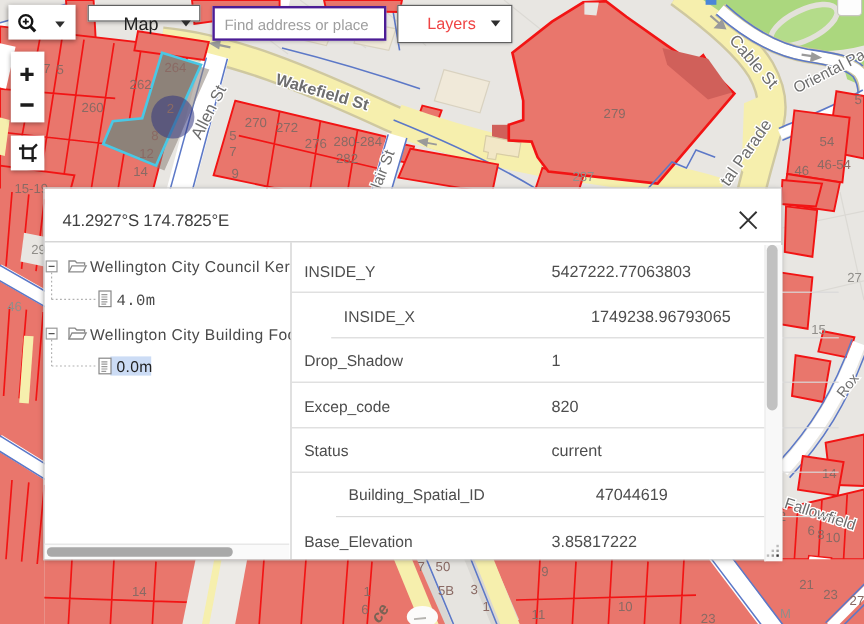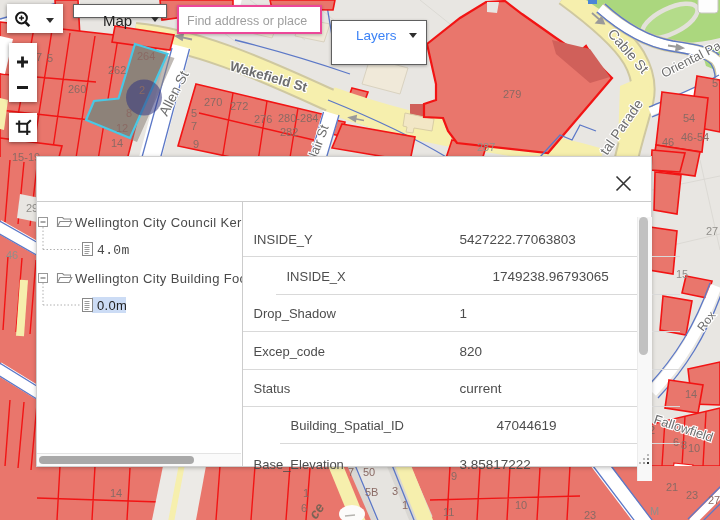--- a/index.html
+++ b/index.html
@@ -1,35 +1,35 @@
 <!DOCTYPE html>
 <html><head>
 <meta charset="utf-8">
 <style>
 html,body{margin:0;padding:0;width:720px;height:520px;overflow:hidden;font-family:"Liberation Sans",sans-serif;}
 #stage{position:relative;width:720px;height:520px;overflow:hidden;background:#e8e6e2;}
 #map{position:absolute;left:0;top:0;}
 .btn{position:absolute;background:#fff;box-sizing:border-box;}
 #btnA{left:7px;top:4px;width:56px;height:29px;box-shadow:0 1px 4px rgba(0,0,0,.45);}
 #btnMap{left:73px;top:4px;width:94px;height:14px;border:1.5px solid #606060;box-shadow:0 1px 3px rgba(0,0,0,.3);font-size:15px;color:#222;}
-#btnLayers{left:331px;top:4px;width:96px;height:45px;border:1.5px solid #606060;box-shadow:0 1px 3px rgba(0,0,0,.3);font-size:13.5px;color:#3b82f6;margin-top:16px;}
-#search{left:177px;top:5px;width:145px;height:29px;border:2px solid #ec4899;box-shadow:0 1px 3px rgba(0,0,0,.25);}
+#btnLayers{left:331px;top:4px;width:96px;height:32px;border:1.5px solid #606060;box-shadow:0 1px 3px rgba(0,0,0,.3);font-size:13.5px;color:#ef4444;}
+#search{left:177px;top:5px;width:145px;height:29px;border:2px solid #4c1d95;box-shadow:0 1px 3px rgba(0,0,0,.25);}
 #search span{position:absolute;left:8px;top:7px;font-size:12.5px;color:#9e9e9e;}
 .cap{position:absolute;width:0;height:0;border-left:4.5px solid transparent;border-right:4.5px solid transparent;border-top:5.5px solid #2e2e2e;}
 #zoomctl{left:9px;top:43px;width:28px;height:59px;box-shadow:0 1px 4px rgba(0,0,0,.45);}
 #cropbtn{left:9px;top:113px;width:28px;height:29px;box-shadow:0 1px 4px rgba(0,0,0,.45);}
 #popup{position:absolute;left:37px;top:157px;width:614px;height:309px;background:#fff;box-shadow:0 1px 5px rgba(0,0,0,.35);outline:1px solid #d0d0d0;box-sizing:border-box;}
 #phead{position:absolute;left:0;top:0;width:100%;height:45px;border-bottom:1px solid #ccc;box-sizing:border-box;}
 #phead .coord{position:absolute;left:15px;top:19px;font-size:14px;line-height:14px;color:#3f3f3f;letter-spacing:-.2px;}
 #pclose{position:absolute;right:19px;top:18px;width:17px;height:17px;}
 #tree{position:absolute;left:0;top:45px;width:205.5px;height:264px;border-right:1px solid #ccc;box-sizing:border-box;overflow:hidden;}
 .trow{position:absolute;white-space:nowrap;font-size:13px;color:#4a4a4a;letter-spacing:.35px;}
 #hscroll{position:absolute;left:0;bottom:0;width:204px;height:12px;background:#fafafa;border-top:1px solid #e4e4e4;}
 #hthumb{position:absolute;left:2px;top:2px;width:155px;height:8px;border-radius:4px;background:#a9a9a9;}
-#table{position:absolute;left:205.5px;top:60px;width:437px;height:264px;overflow:hidden;}
+#table{position:absolute;left:205.5px;top:47px;width:437px;height:264px;overflow:hidden;padding-left:19px;}
 .arow{position:absolute;left:0;width:100%;border-bottom:1px solid #d9d9d9;box-sizing:border-box;}
 .arow .k{position:absolute;left:11px;font-size:13px;color:#4d4d4d;}
 .arow .v{position:absolute;left:217px;font-size:13.5px;color:#4d4d4d;}
 #vthumb{position:absolute;left:396px;top:0px;width:9px;height:138px;border-radius:5px;background:#c1c1c1;}
 #grip{position:absolute;right:1px;bottom:1px;width:12px;height:12px;}
 </style>
 </head>
 <body>
 <div id="stage">
 <svg id="map" width="720" height="520" viewBox="0 0 720 520">
@@ -268,20 +268,21 @@
 <path d="M8 44.5 H19" stroke="#1c1c1c" stroke-width="3" fill="none"></path>
 </svg>
 </div>
 <div class="btn" id="cropbtn">
 <svg width="28" height="29">
 <path d="M10.2 7.5 V18.8 H21.5 M6.8 10.8 H18.2 V22 M18.2 10.8 L21.8 7.3" stroke="#1c1c1c" stroke-width="2" fill="none"></path>
 </svg>
 </div>
 <div id="popup">
   <div id="phead">
+    <span class="coord">41.2927°S 174.7825°E</span>
     <svg id="pclose" width="17" height="17">
           <path d="M1.5 1.5 L15.5 15.5 M15.5 1.5 L1.5 15.5" stroke="#333" stroke-width="1.6"></path>
         </svg>
   </div>
   <div id="tree">
     <div style="position:absolute;left:55px;top:95px;width:34px;height:16px;background:#ccdcf5;"></div>
     <svg width="204" height="264" style="position:absolute;left:0;top:0;">
       <g stroke="#999" fill="#fff">
         <rect x="1.5" y="15.5" width="9" height="9"></rect>
         <rect x="1.5" y="71.5" width="9" height="9"></rect>

